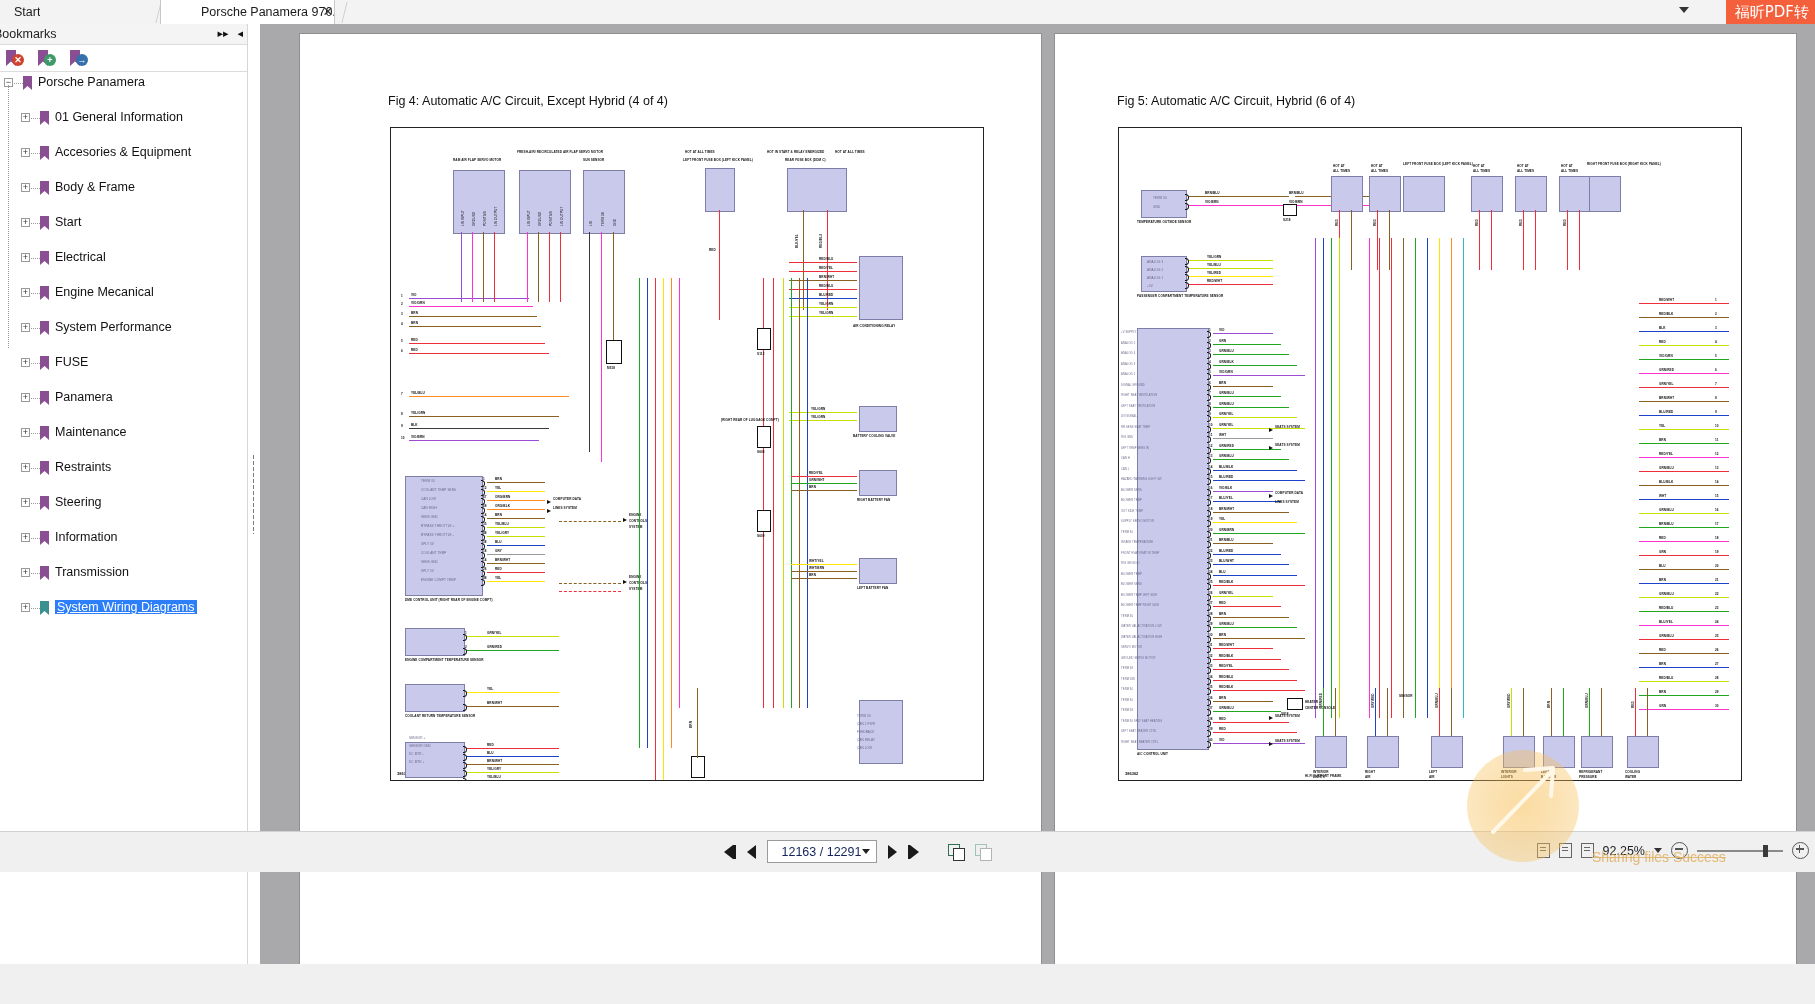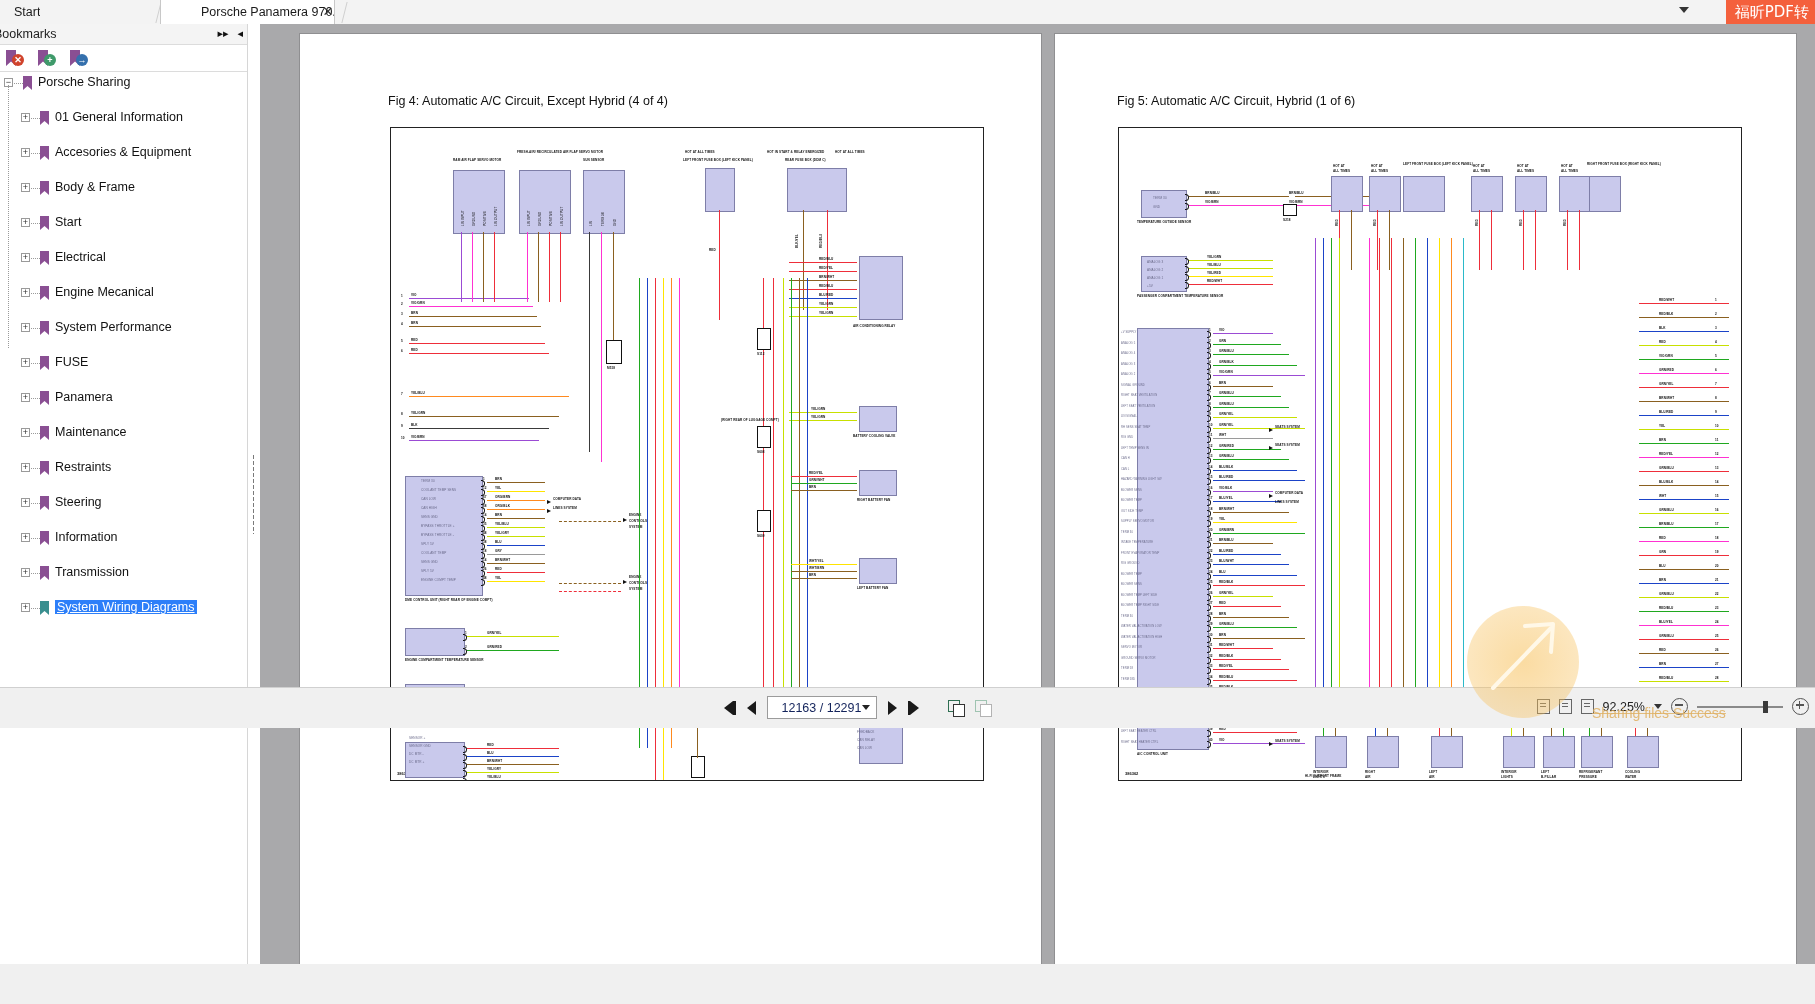--- a/index.html
+++ b/index.html
@@ -2,21 +2,21 @@
 <html><head>
 <meta charset="utf-8">
 <style>
   html,body{margin:0;padding:0;}
   body{
     width:1815px;height:1004px;overflow:hidden;
     font-family:"Liberation Sans", sans-serif;
     background:#f0f0f0;
     -webkit-font-smoothing:antialiased;
   }
-  .app{position:relative;width:1815px;height:728px;}
+  .app{position:relative;width:1815px;height:872px;}
 
   
   .tabbar{position:absolute;left:0;top:0;width:1815px;height:24px;background:#f3f3f3;border-bottom:1px solid #c8c8c8;}
   .tab{position:absolute;top:0;height:24px;display:flex;align-items:center;
        font-size:12.5px;color:#1a1a1a;box-sizing:border-box;}
   .tab .tlabel{white-space:nowrap;overflow:hidden;}
   .tab-start{left:0;width:185px;padding-left:14px;background:#f3f3f3;}
   .tab-doc{left:160px;width:175px;padding-left:40px;background:#ffffff;
            border-left:1px solid #c8c8c8;border-right:1px solid #c8c8c8;}
   .tab-sep{position:absolute;top:2px;width:1px;height:21px;background:#cfcfcf;transform:skewX(-14deg);}
@@ -166,21 +166,21 @@
         <span class="flag"></span>
         <span class="badge" style="background:#3570ad;">→</span>
       </div>
     </div>
 
     <div class="tree" id="tree">
         <div class="node" style="top:0px;">
           <div class="exp" style="left:4px;top:4px;">−</div>
           <div class="dots" style="left:14px;top:9px;width:9px;"></div>
           <div class="bflag" style="left:23px;top:2px;"></div>
-          <div class="nlabel" style="left:38px;top:1px;">Porsche Sharing</div>
+          <div class="nlabel" style="left:38px;top:1px;">Porsche Panamera</div>
         </div>
         <div class="vline" style="left:8px;top:14px;height:262.5px;"></div>
         <div class="node" style="top:17.5px;">
           <div class="exp" style="left:21px;top:4px;">+</div>
           <div class="dots" style="left:31px;top:9px;width:9px;"></div>
           <div class="bflag" style="left:40px;top:2px;"></div>
           <div class="nlabel" style="left:55px;top:1px;">01 General Information</div>
         </div>
         <div class="node" style="top:35px;">
           <div class="exp" style="left:21px;top:4px;">+</div>
@@ -532,21 +532,21 @@
           <div class="w" style="left:248px;top:150px;width:1px;height:470px;background:#1fa81f;"></div>
           <div class="w" style="left:256px;top:150px;width:1px;height:470px;background:#1b43c8;"></div>
           <div class="w" style="left:264px;top:150px;width:1px;height:560px;background:#ee2e3a;"></div>
           <div class="w" style="left:272px;top:150px;width:1px;height:560px;background:#ffe400;"></div>
           <div class="w" style="left:280px;top:150px;width:1px;height:470px;background:#ff8a1f;"></div>
           <div class="w" style="left:288px;top:150px;width:1px;height:430px;background:#ff31d2;"></div>
         </div>
     </div>
 
     <div class="page page-right">
-      <div class="figtitle" style="left:62px;">Fig 5: Automatic A/C Circuit, Hybrid (1 of 6)</div>
+      <div class="figtitle" style="left:62px;">Fig 5: Automatic A/C Circuit, Hybrid (6 of 4)</div>
       <div class="diagram dg-right" id="dg-right">
         <div class="figid" style="left:6px;bottom:4px;">386362</div>
       <div class="blk" style="left:22px;top:62px;width:44px;height:26px;"></div>
           <div class="tx" style="left:18px;top:92px;font-weight:bold;">TEMPERATURE OUTSIDE SENSOR</div>
           <div class="tx" style="left:34px;top:68px;color:#6a6a8a;">TERM 30</div>
           <div class="tx" style="left:34px;top:77px;color:#6a6a8a;">GND</div>
           <div class="conn" style="left:66px;top:66px;"></div>
           <div class="w" style="left:70px;top:68px;width:100px;height:1px;background:#8a6020;"></div>
           <div class="tx" style="left:86px;top:63px;font-weight:bold;">BRN/BLU</div>
           <div class="tx" style="left:170px;top:63px;font-weight:bold;">BRN/BLU</div>

